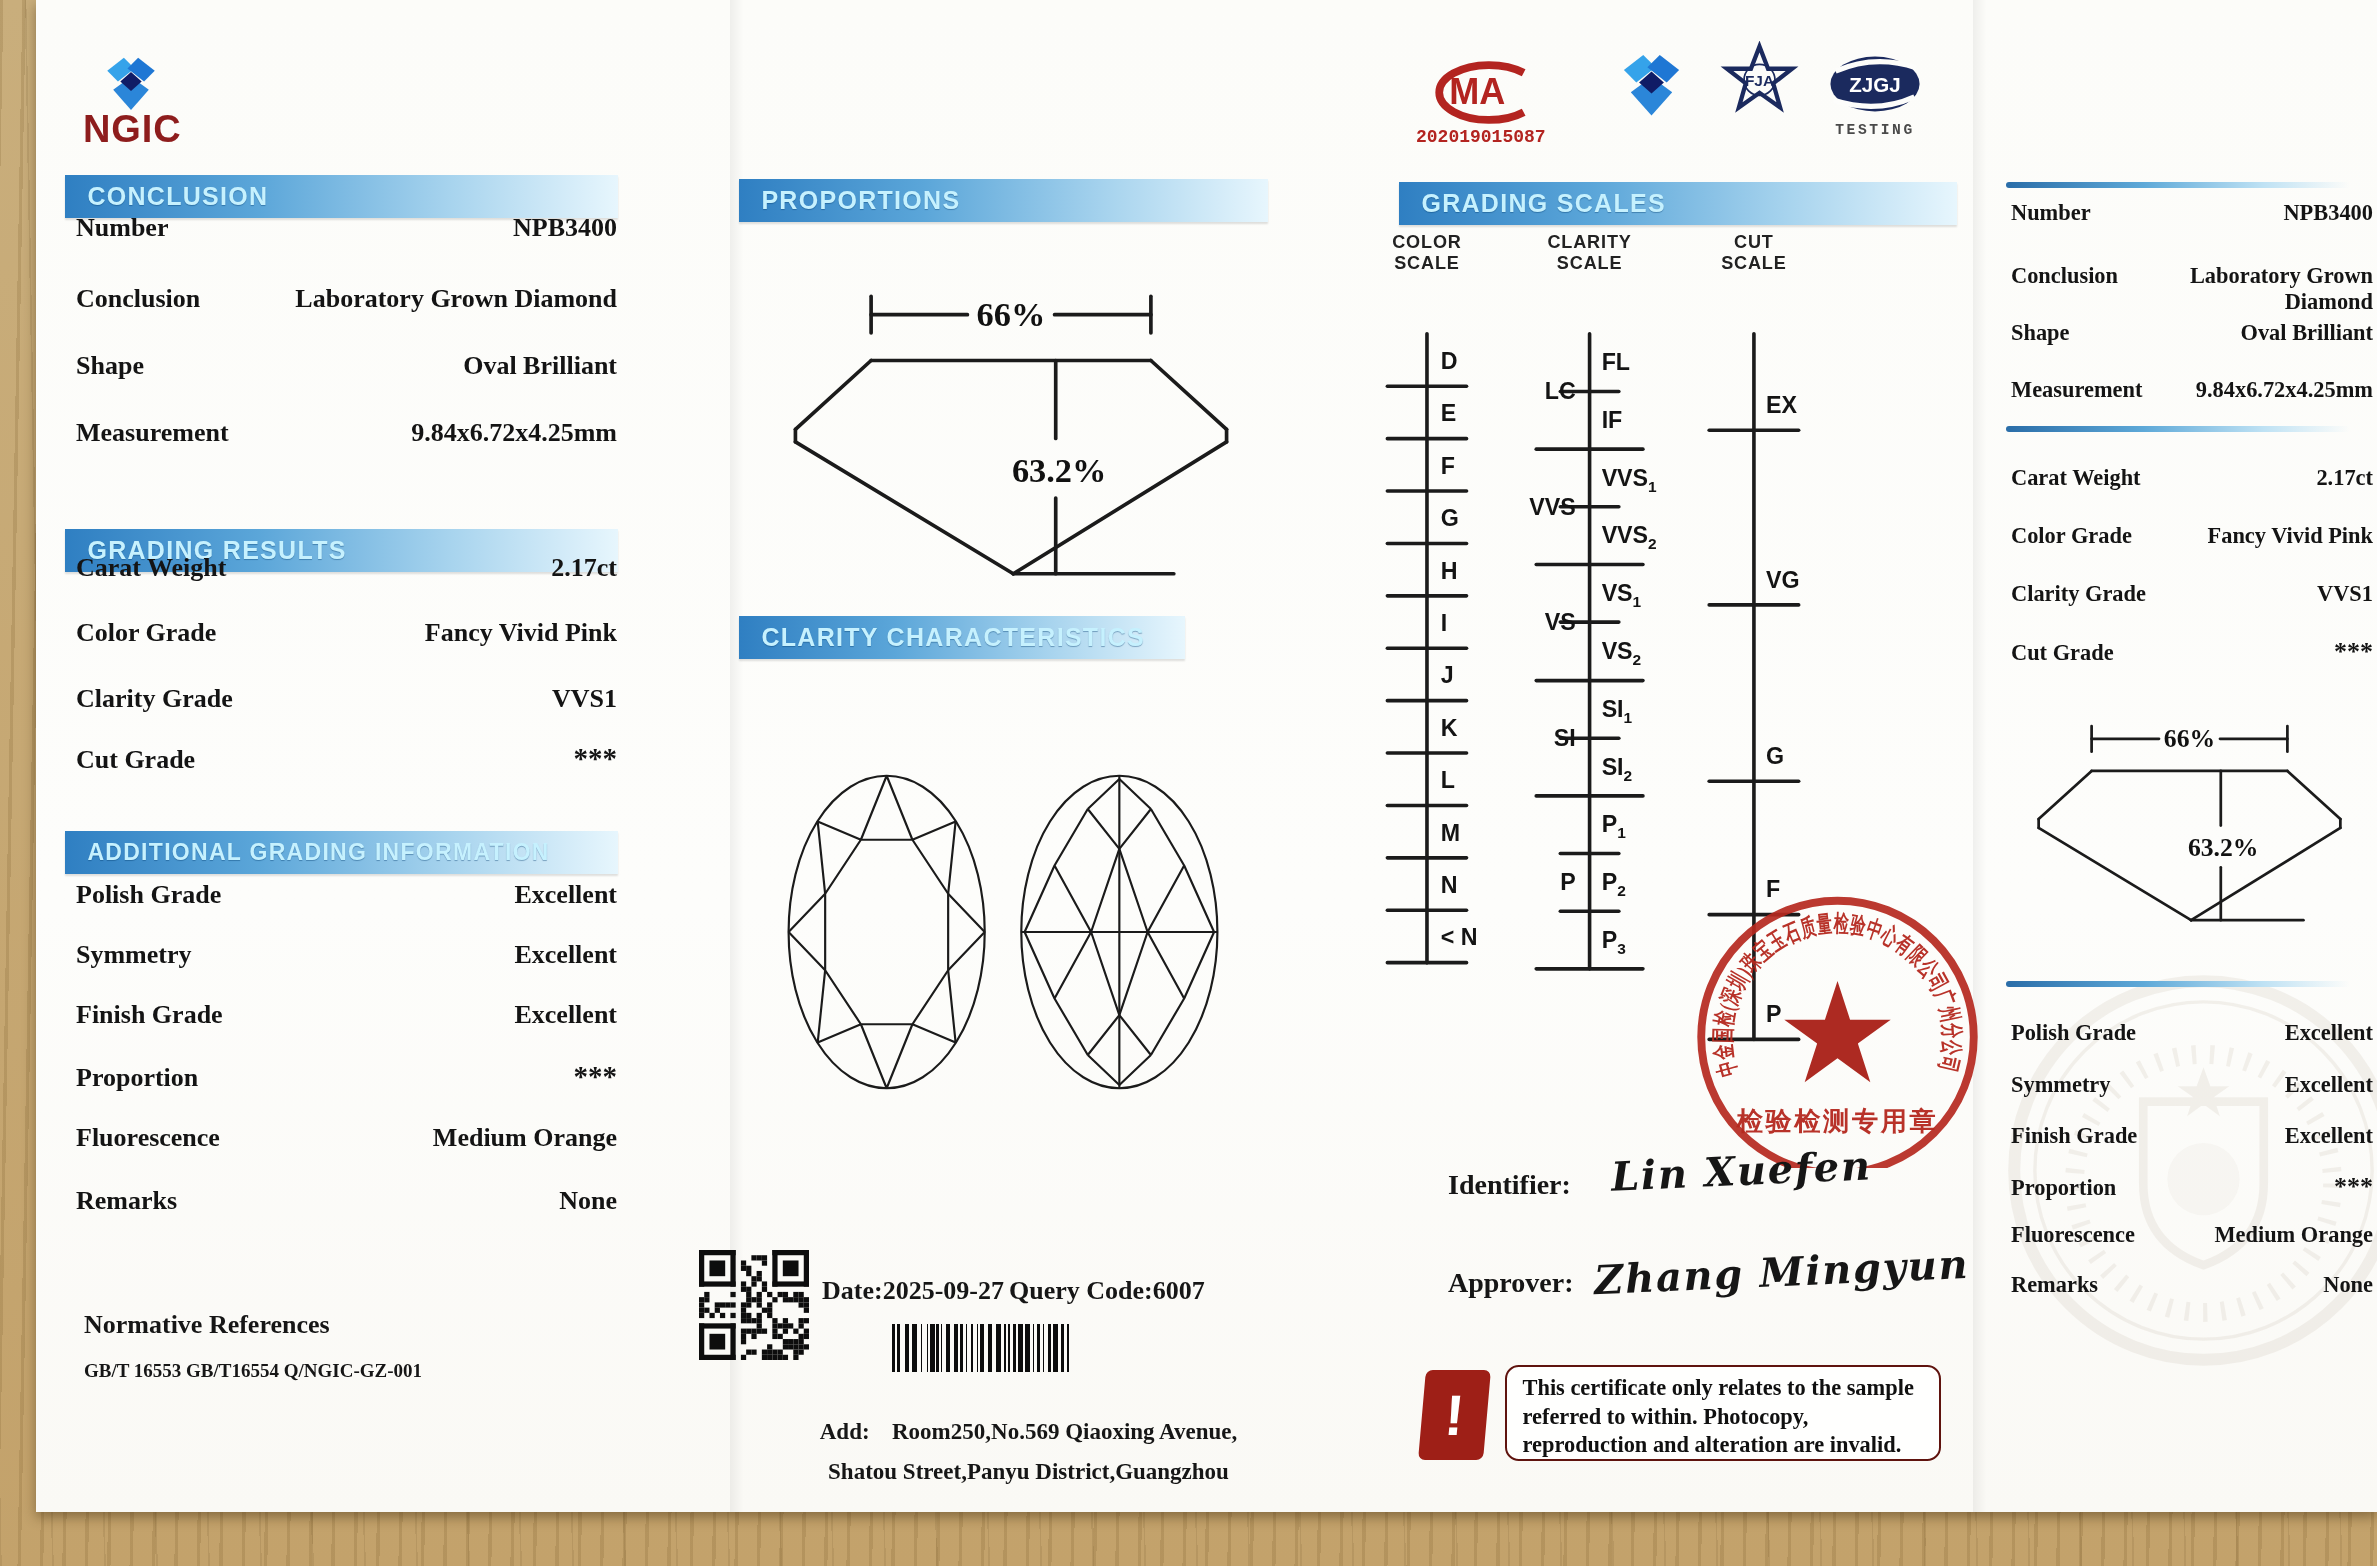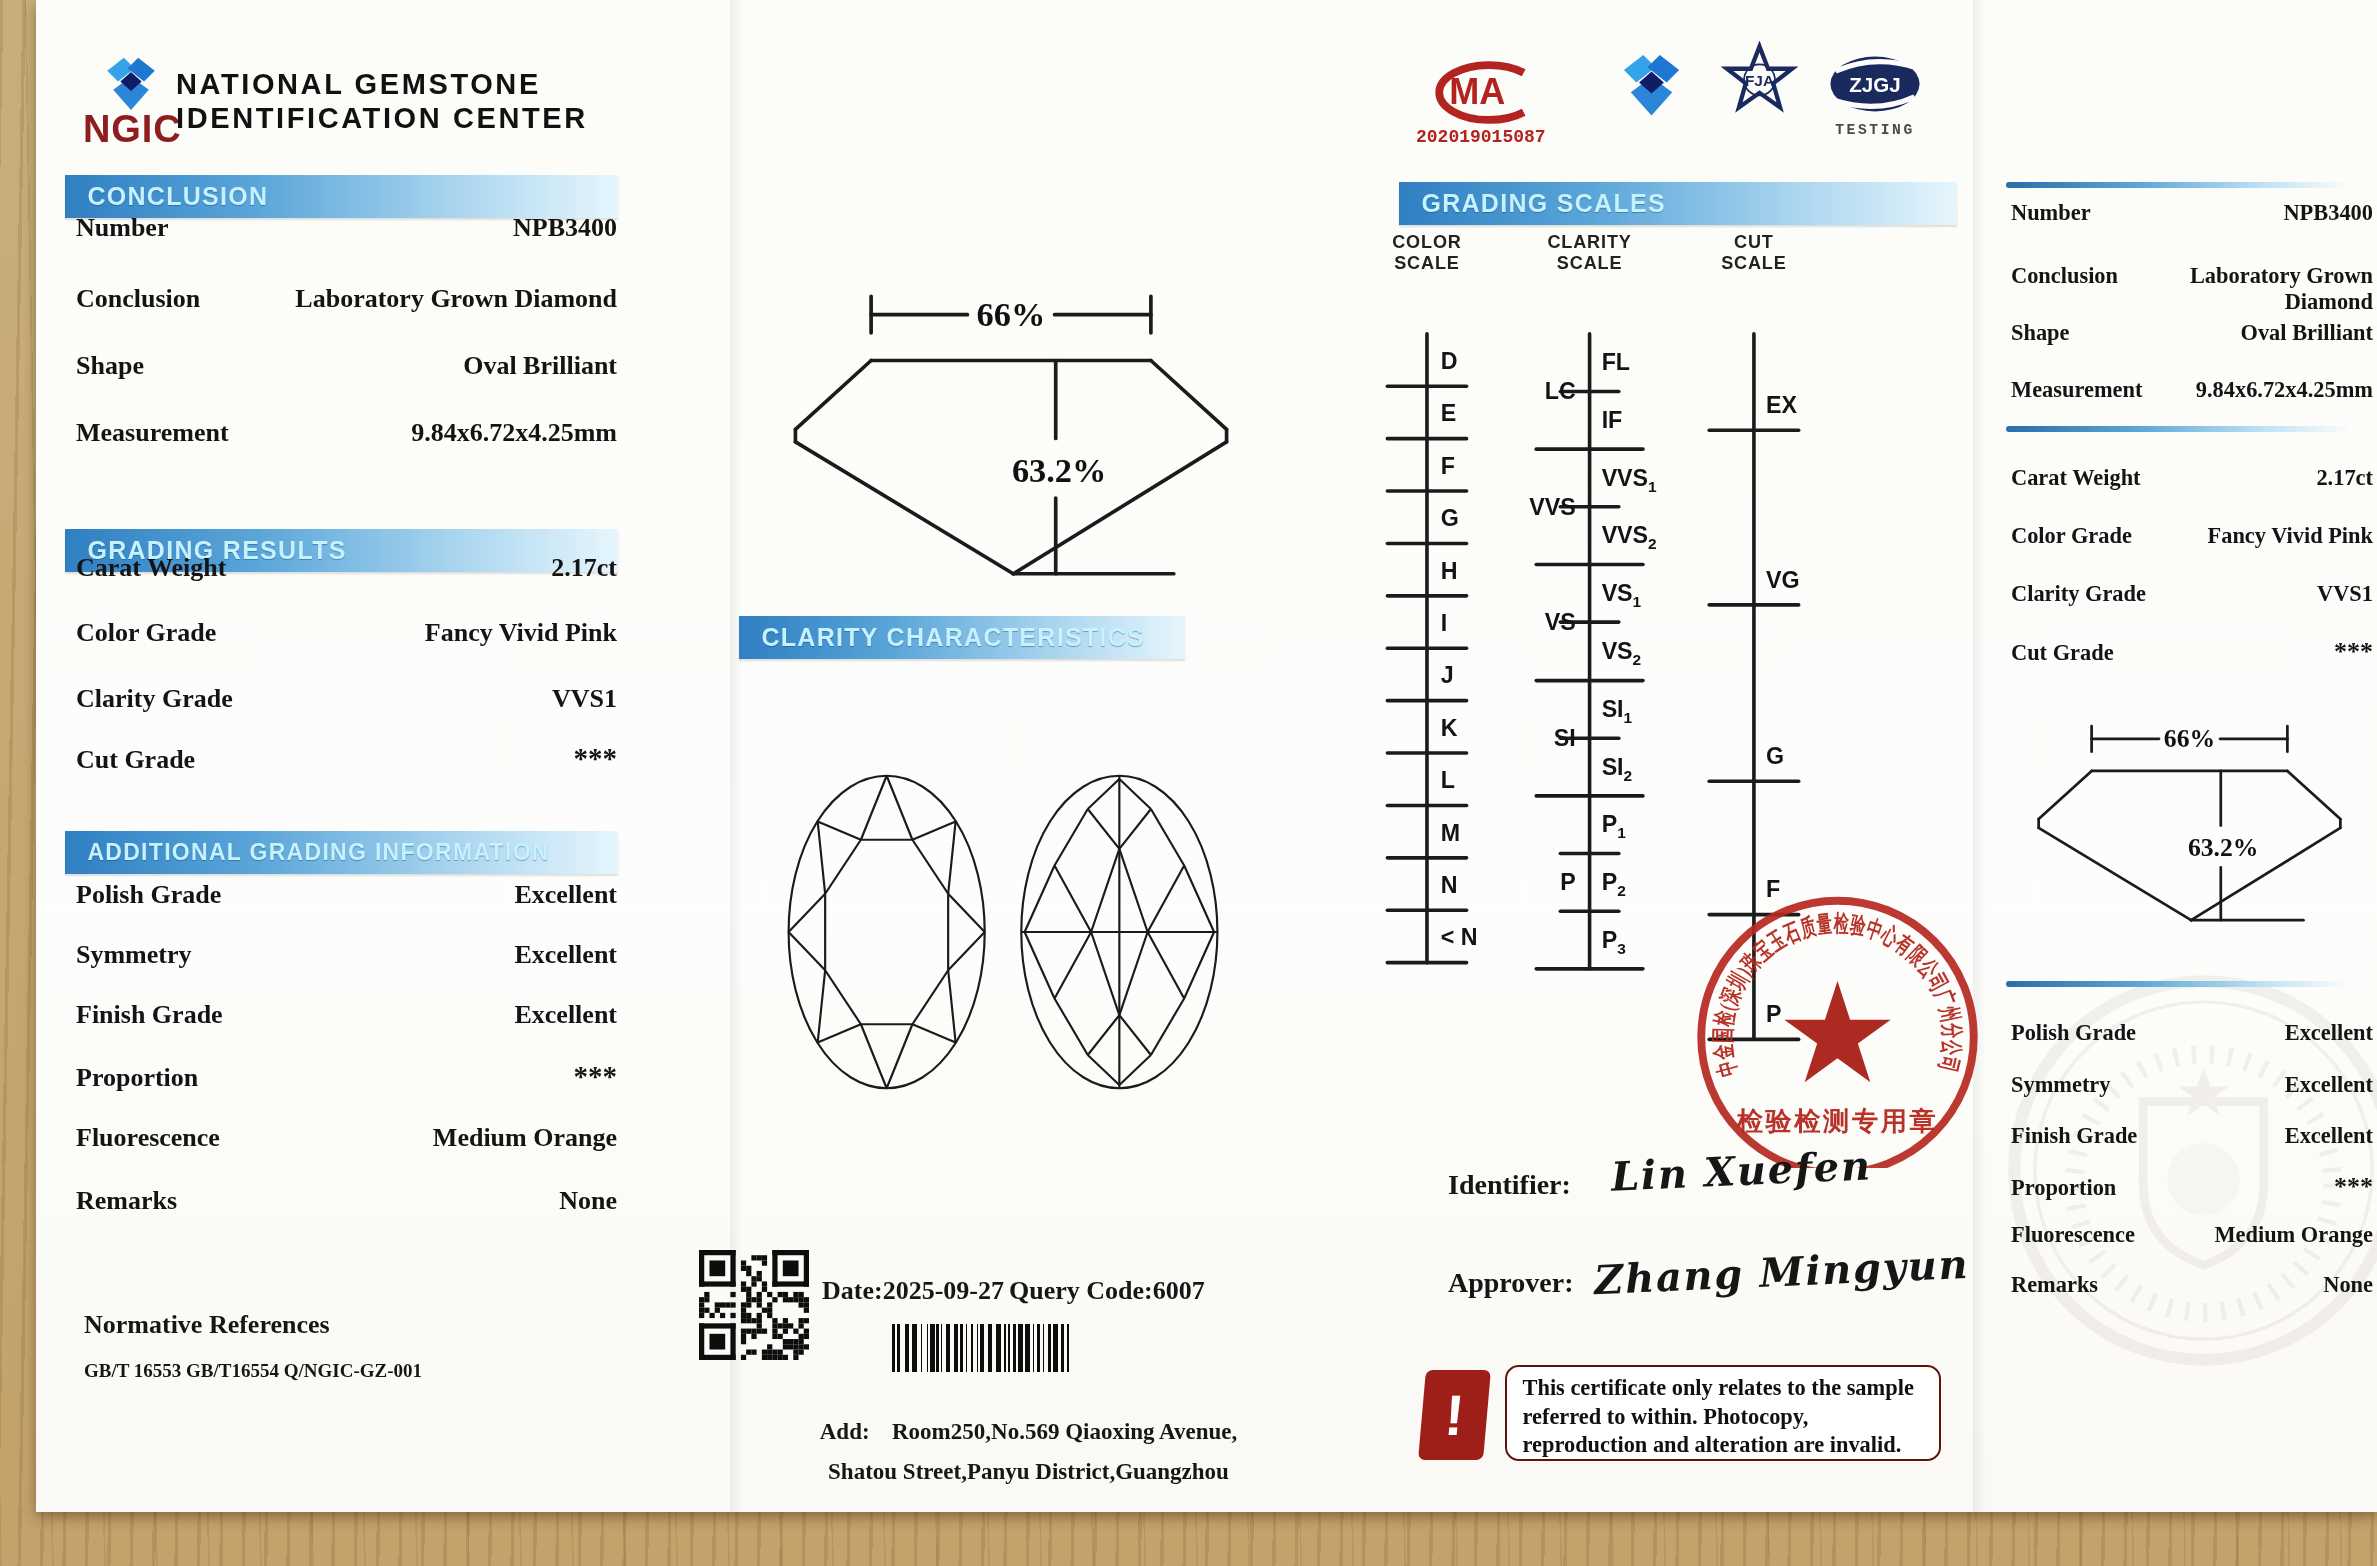--- a/index.html
+++ b/index.html
@@ -59,24 +59,20 @@
   <div class="fold" style="left:730px"></div>
   <div class="fold" style="left:1973px"></div>
 
   <svg width="86" height="57" style="position:absolute;left:88px;top:53px" viewBox="0 0 100 96">
     <polygon points="10,30 38,8 56,26 28,48" fill="#35a3ea"></polygon>
     <polygon points="90,30 62,8 44,26 72,48" fill="#1f77d4"></polygon>
     <polygon points="50,40 80,62 50,96 20,62" fill="#2b86d9"></polygon>
     <polygon points="50,32 68,48 50,64 32,48" fill="#101c66"></polygon>
   </svg>
   <div id="ngic-text">NGIC</div>
-  <div id="brand-title">
-    <div>NATIONAL GEMSTONE</div>
-    <div>IDENTIFICATION CENTER</div>
-  </div>
 
   <svg width="114" height="67" style="position:absolute;left:1422px;top:59px" viewBox="0 0 132 78">
     <path d="M 118 16 A 58 32 0 1 0 118 62" fill="none" stroke="#b32420" stroke-width="9"></path>
     <text x="64" y="52" text-anchor="middle" font-family="Liberation Sans,sans-serif" font-size="42" font-weight="800" fill="#b32420">MA</text>
   </svg>
   <div class="logo-sub" style="left:1416px;top:127px;width:129px;text-align:center;font-size:18px;font-weight:700;color:#b32420">202019015087</div>
 
   <svg width="69" height="71" style="position:absolute;left:1617px;top:47px" viewBox="0 0 100 96">
     <polygon points="10,30 38,8 56,26 28,48" fill="#35a3ea"></polygon>
     <polygon points="90,30 62,8 44,26 72,48" fill="#1f77d4"></polygon>
@@ -162,20 +158,23 @@
       <span class="val">Medium Orange</span>
     </div>
   <div class="row" style="left:76px;top:1186px;width:541px">
       <span>Remarks</span>
       <span class="val">None</span>
     </div>
 
   <div class="serifline" style="left:84px;top:1310px;font-size:26px">Normative References</div>
   <div class="serifline" style="left:84px;top:1360px;font-size:19px">GB/T 16553  GB/T16554  Q/NGIC-GZ-001</div>
 
+  <div class="bar" style="left:739px;top:179px;width:529px">
+      <span>PROPORTIONS</span>
+    </div>
 
   <svg width="482" height="344" viewBox="0 0 420 300" style="position:absolute;left:770px;top:255px">
     <g stroke="#1b1b1b" stroke-width="3.2" fill="none" stroke-linecap="round">
       <line x1="88" y1="36" x2="88" y2="68"></line>
         <line x1="332" y1="36" x2="332" y2="68"></line>
       <line x1="88" y1="52" x2="172" y2="52"></line>
         <line x1="248" y1="52" x2="332" y2="52"></line>
       <line x1="88" y1="92" x2="332" y2="92"></line>
       <line x1="88" y1="92" x2="22" y2="152"></line>
         <line x1="22" y1="152" x2="22" y2="163"></line>

